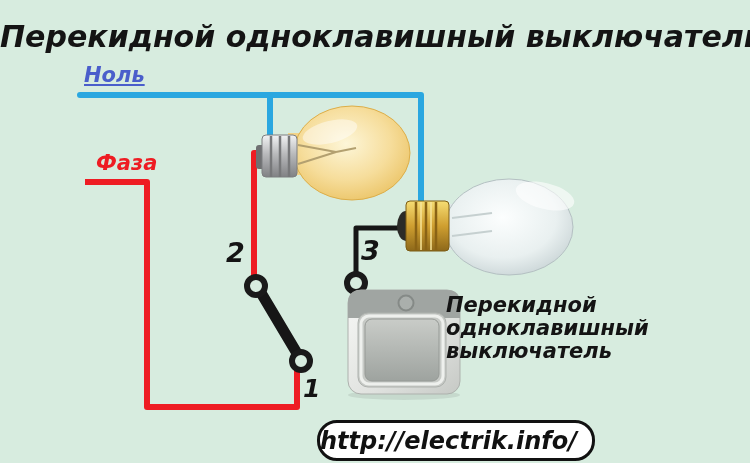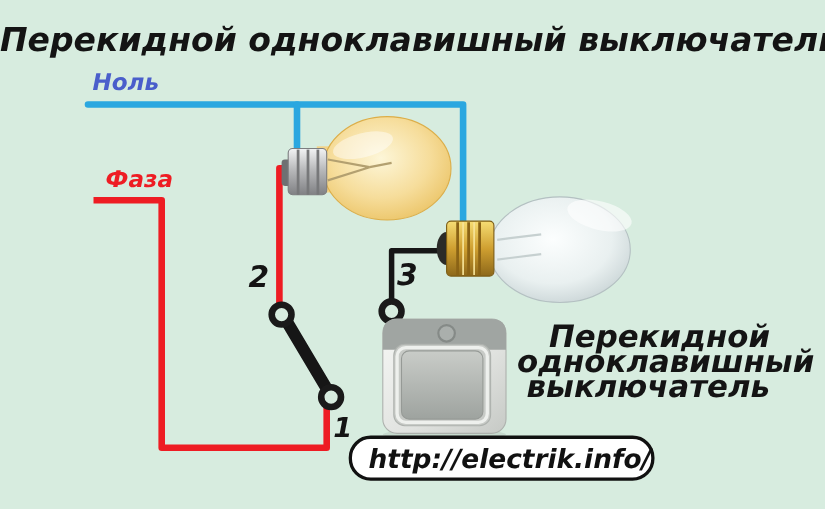--- a/index.html
+++ b/index.html
@@ -11,36 +11,36 @@
   }
   .title {
     position:absolute; top:19px; left:0; width:100%;
     text-align:center; font-size:30px; font-weight:bold; font-style:italic;
     color: var(--title-text, #141414); white-space:nowrap;
   }
   .lbl {
     position:absolute; font-weight:bold; font-style:italic;
     color:#141414; white-space:nowrap;
   }
-  .lbl-neutral { left:84px;  top:63px;  font-size:21px; color: var(--neutral-label,#4a5ecb); }
+  .lbl-neutral { left:84px;  top:63px;  font-size:21px; color: var(--neutral-label,#4a5ecb); text-decoration: underline; }
   .lbl-phase   { left:96px;  top:151px; font-size:21px; color: var(--phase-wire,#ee1c23); }
   .lbl-c2      { left:226px; top:237px; font-size:27px; }
   .lbl-c3      { left:361px; top:235px; font-size:27px; }
   .lbl-c1      { left:303px; top:374px; font-size:25px; }
   .caption {
-    position:absolute; left:470px; top:294px; width:230px;
-    text-align:right; font-size:28px; line-height:23px;
+    position:absolute; left:446px; top:294px; width:230px;
+    text-align:left; font-size:21px; line-height:23px;
     font-weight:bold; font-style:italic; color:#141414;
   }
   .url-box {
-    position:absolute; left:317px; top:396px; width:272px; height:35px;
+    position:absolute; left:317px; top:420px; width:272px; height:35px;
     background: var(--url-box-bg,#ffffff);
     border:3px solid var(--url-box-border,#111111);
     border-radius:20px;
-    display:flex; align-items:center; justify-content:flex-end;
+    display:flex; align-items:center; justify-content:flex-start;
     font-size:24px; font-weight:bold; font-style:italic; color:#111;
     white-space:nowrap;
   }
   svg.art { position:absolute; left:0; top:0; }
   .wire-blue  { stroke: var(--neutral-wire,#2aa7e0); stroke-width:6; fill:none;
                 stroke-linecap:round; stroke-linejoin:round; }
   .wire-red   { stroke: var(--phase-wire,#ee1c23); stroke-width:6; fill:none;
                 stroke-linecap:square; stroke-linejoin:round; }
   .wire-black { stroke: var(--black-wire,#161616); stroke-width:5; fill:none;
                 stroke-linecap:square; stroke-linejoin:round; }

